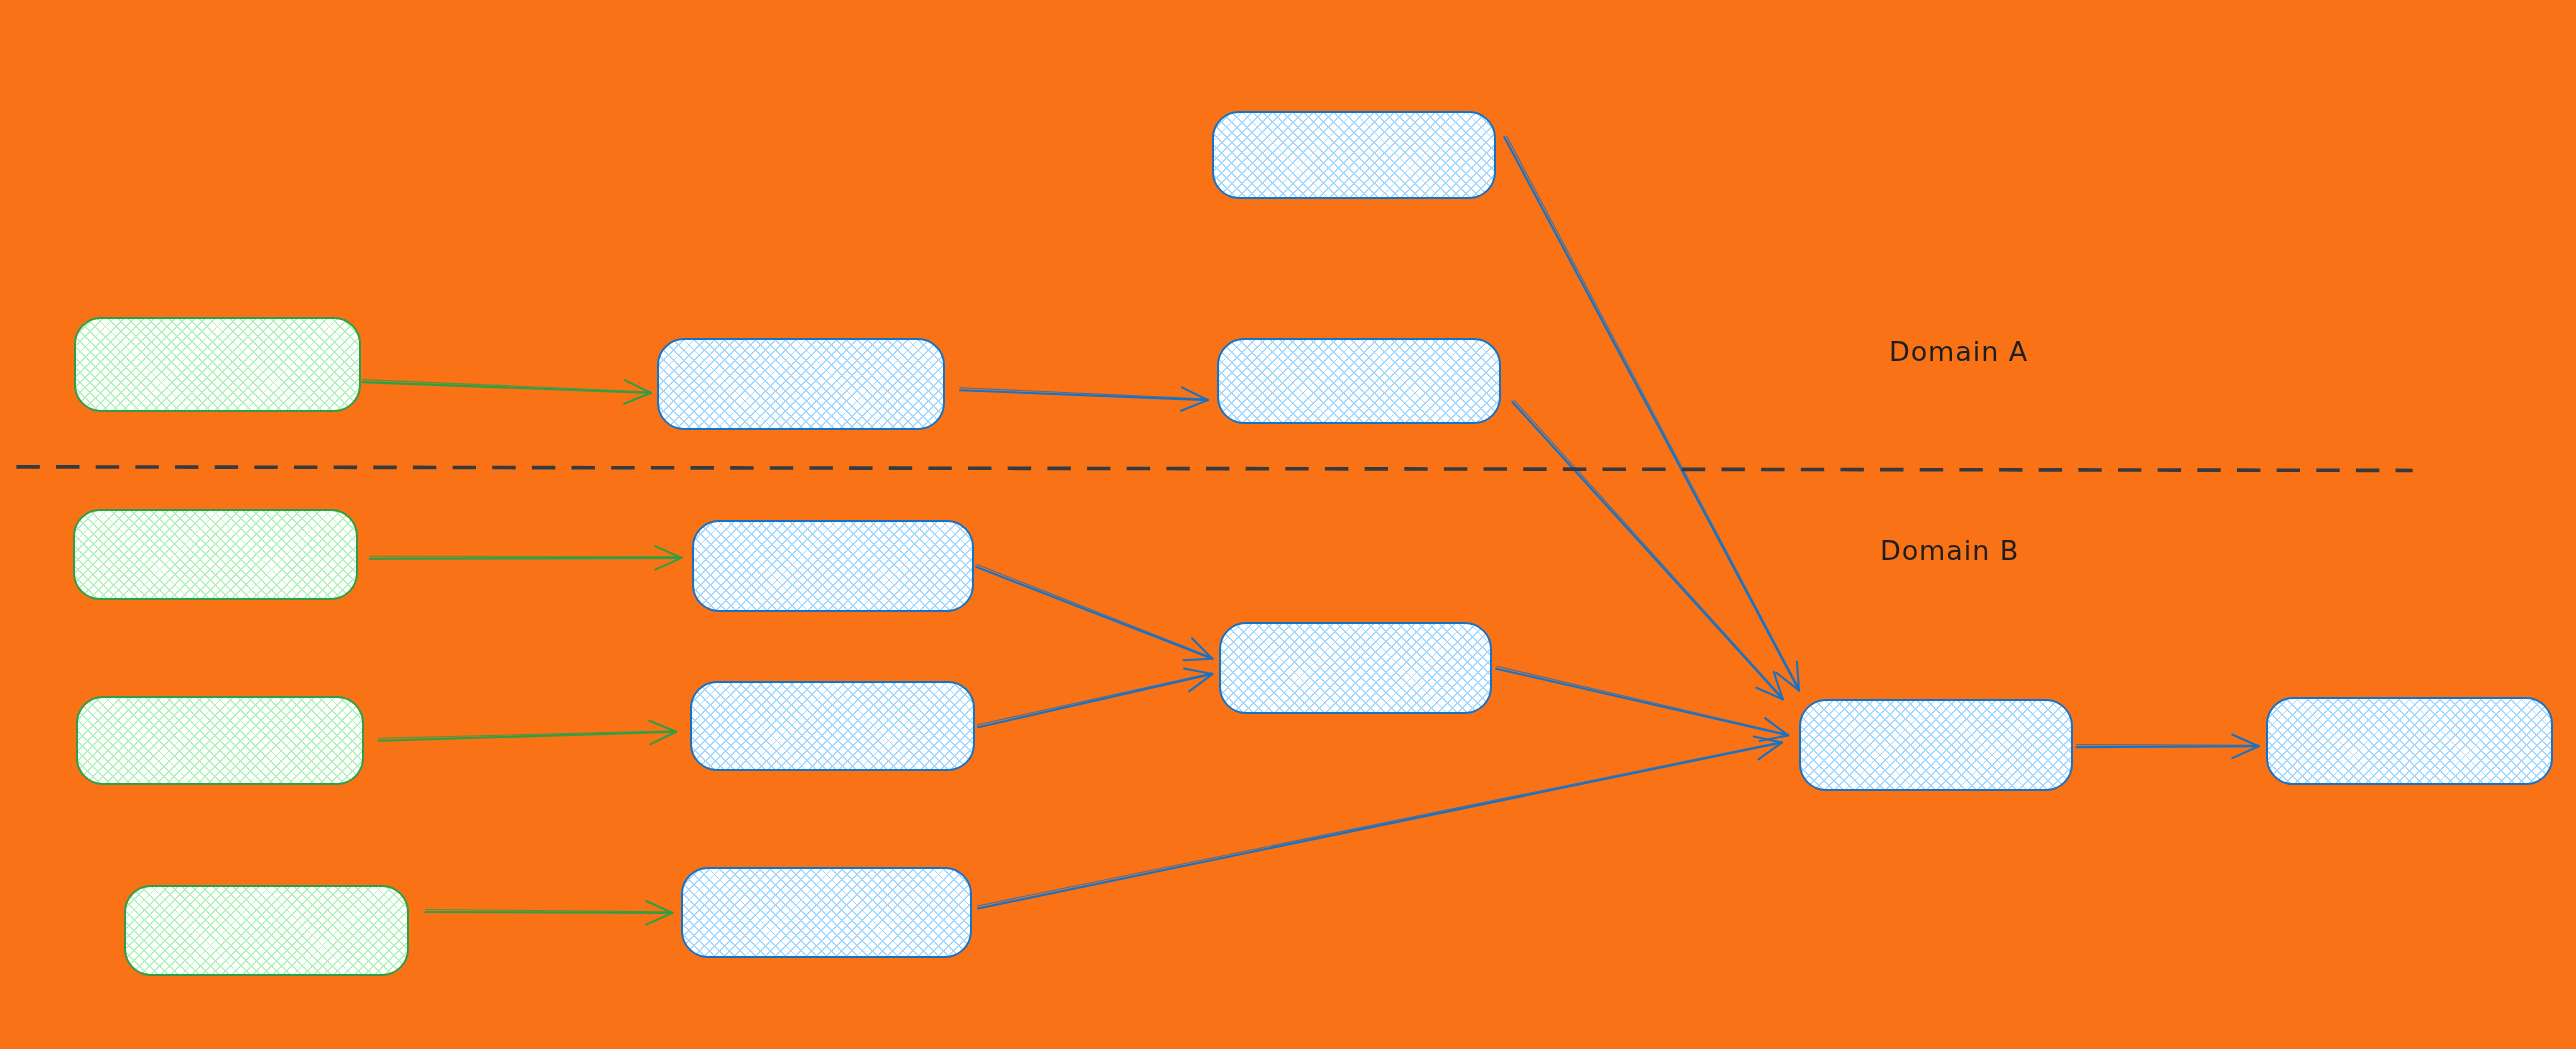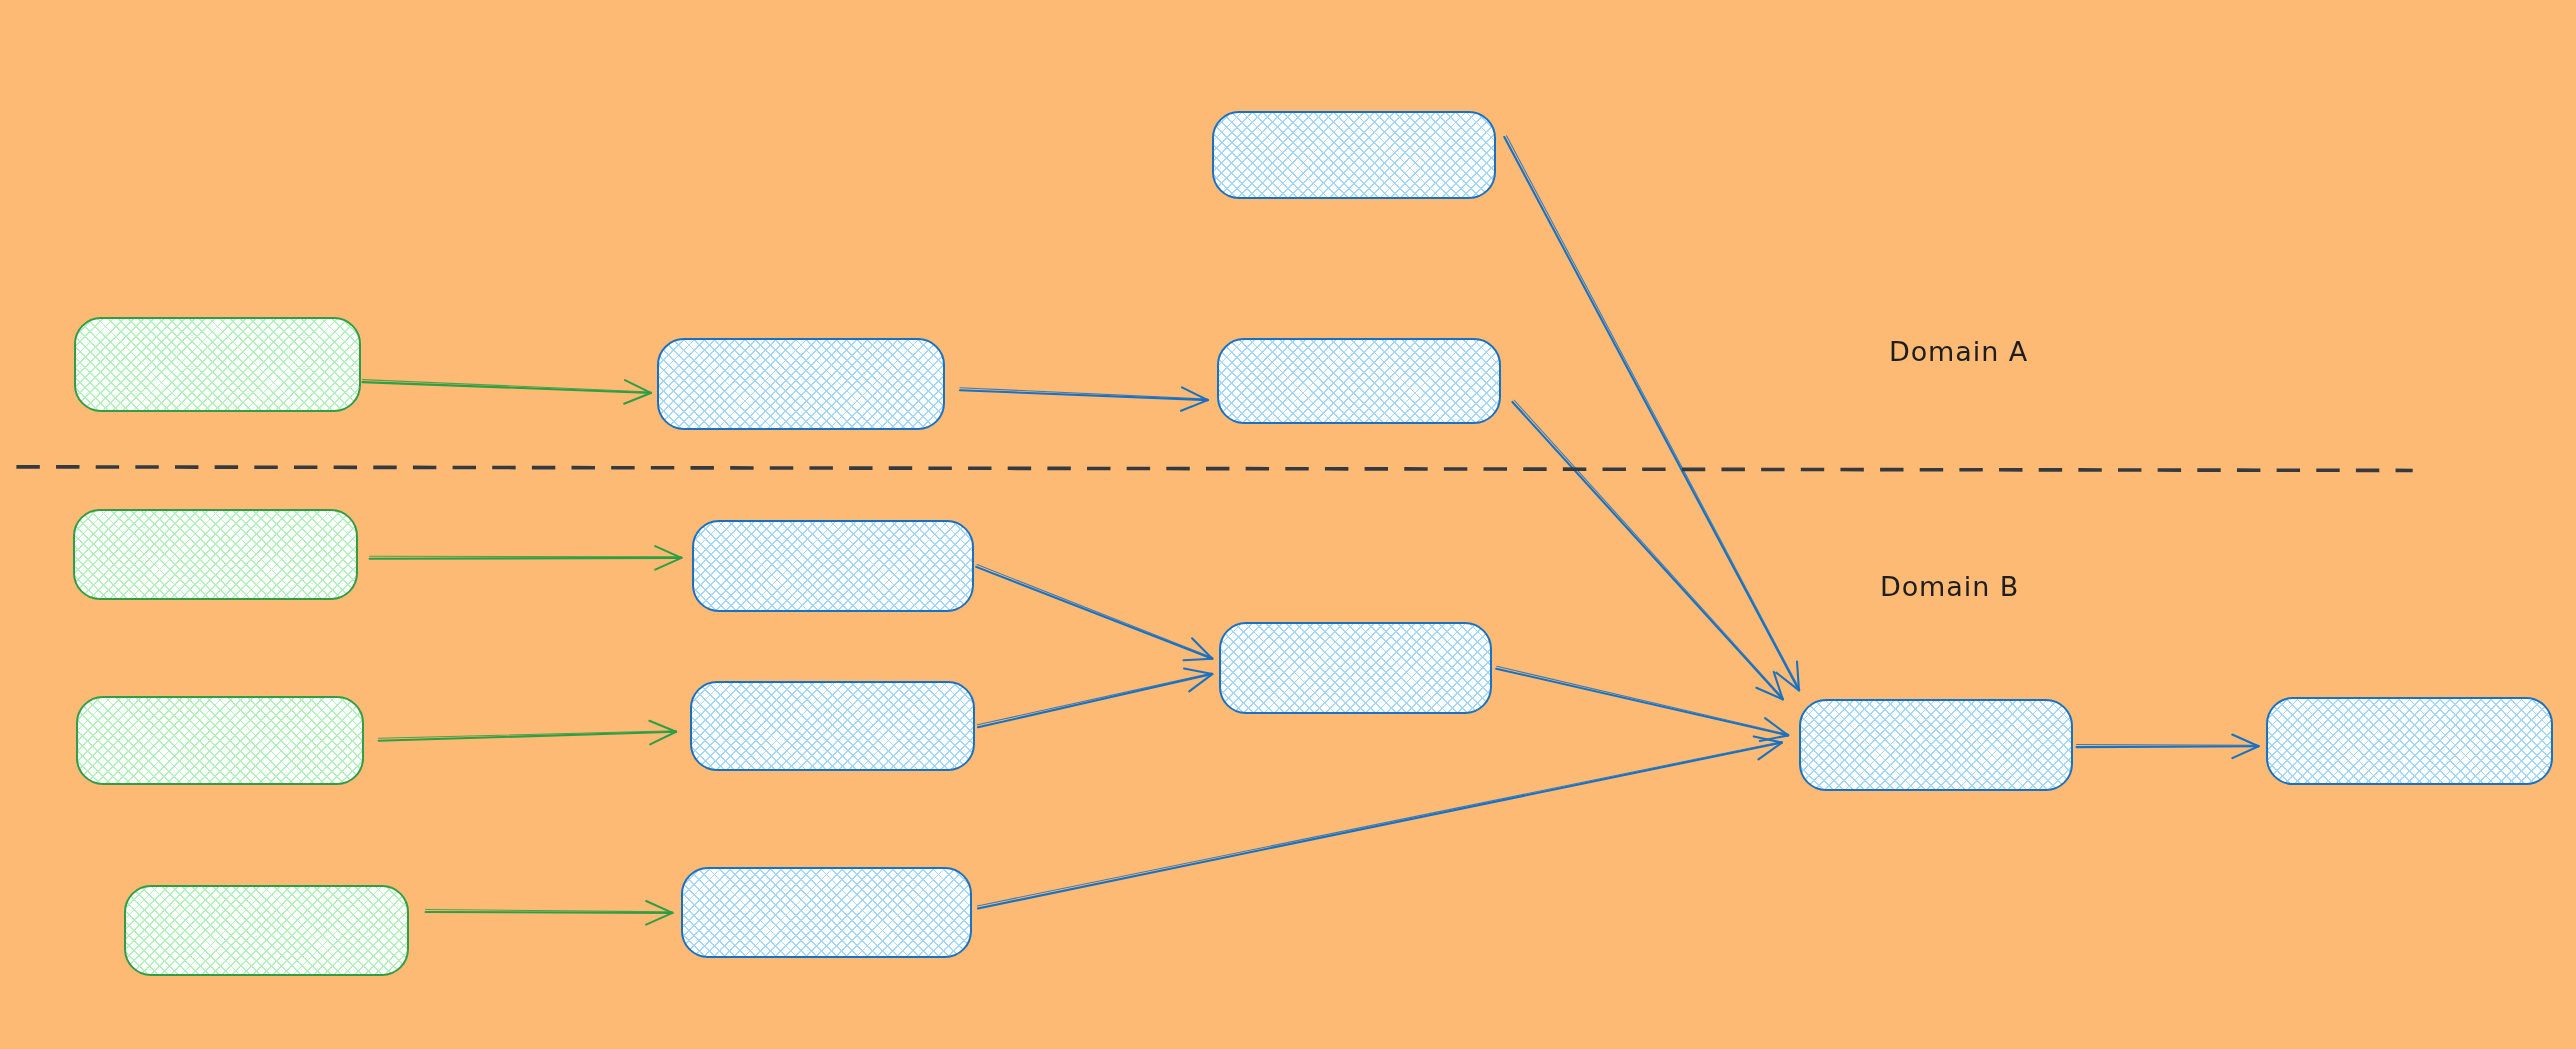--- a/index.html
+++ b/index.html
@@ -1,20 +1,20 @@
 <!DOCTYPE html>
 <html style="--blue-stroke: #1971c2; --blue-hatch: #a5d8ff; --green-stroke: #2f9e44; --green-hatch: #b2f2bb;font-size:14.4px"><head>
 <meta charset="utf-8">
 <style>
   html, body { margin: 0; padding: 0; background: #ffffff; }
   .canvas {
     position: relative;
     width: 2576px;
     height: 1049px;
-    background: #fdba74;
+    background: #f97316;
     overflow: hidden;
     font-family: "DejaVu Sans", sans-serif;
   }
   #edges-svg {
     position: absolute;
     left: 0; top: 0;
     width: 2576px; height: 1049px;
     z-index: 1;
   }
   .node {
@@ -39,21 +39,21 @@
   .diagram-label {
     position: absolute;
     z-index: 3;
     font-size: 27px;
     font-weight: 500;
     letter-spacing: 0.9px;
     color: #1e1e1e;
     white-space: nowrap;
   }
   .label-domain-a { left: 1889px; top: 336px; }
-  .label-domain-b { left: 1880px; top: 535px; margin-top: 36px; }
+  .label-domain-b { left: 1880px; top: 535px; }
 </style>
 </head>
 <body>
 
 <div class="canvas" id="canvas">
   <svg id="edges-svg" viewBox="0 0 2858 1164" xmlns="http://www.w3.org/2000/svg">
       <g>
         <line x1="402" y1="424" x2="722" y2="436" stroke="#2f9e44" stroke-width="2.3" stroke-linecap="round"></line>
         <line x1="402.10492624964945" y1="421.2019666760143" x2="722.0419704998598" y2="434.8807866704057" stroke="#2f9e44" stroke-width="1.2" stroke-linecap="round" stroke-opacity="0.85"></line>
         <line x1="722" y1="436" x2="692.3127079102682" y2="447.94423243155217" stroke="#2f9e44" stroke-width="2.3" stroke-linecap="round"></line>

